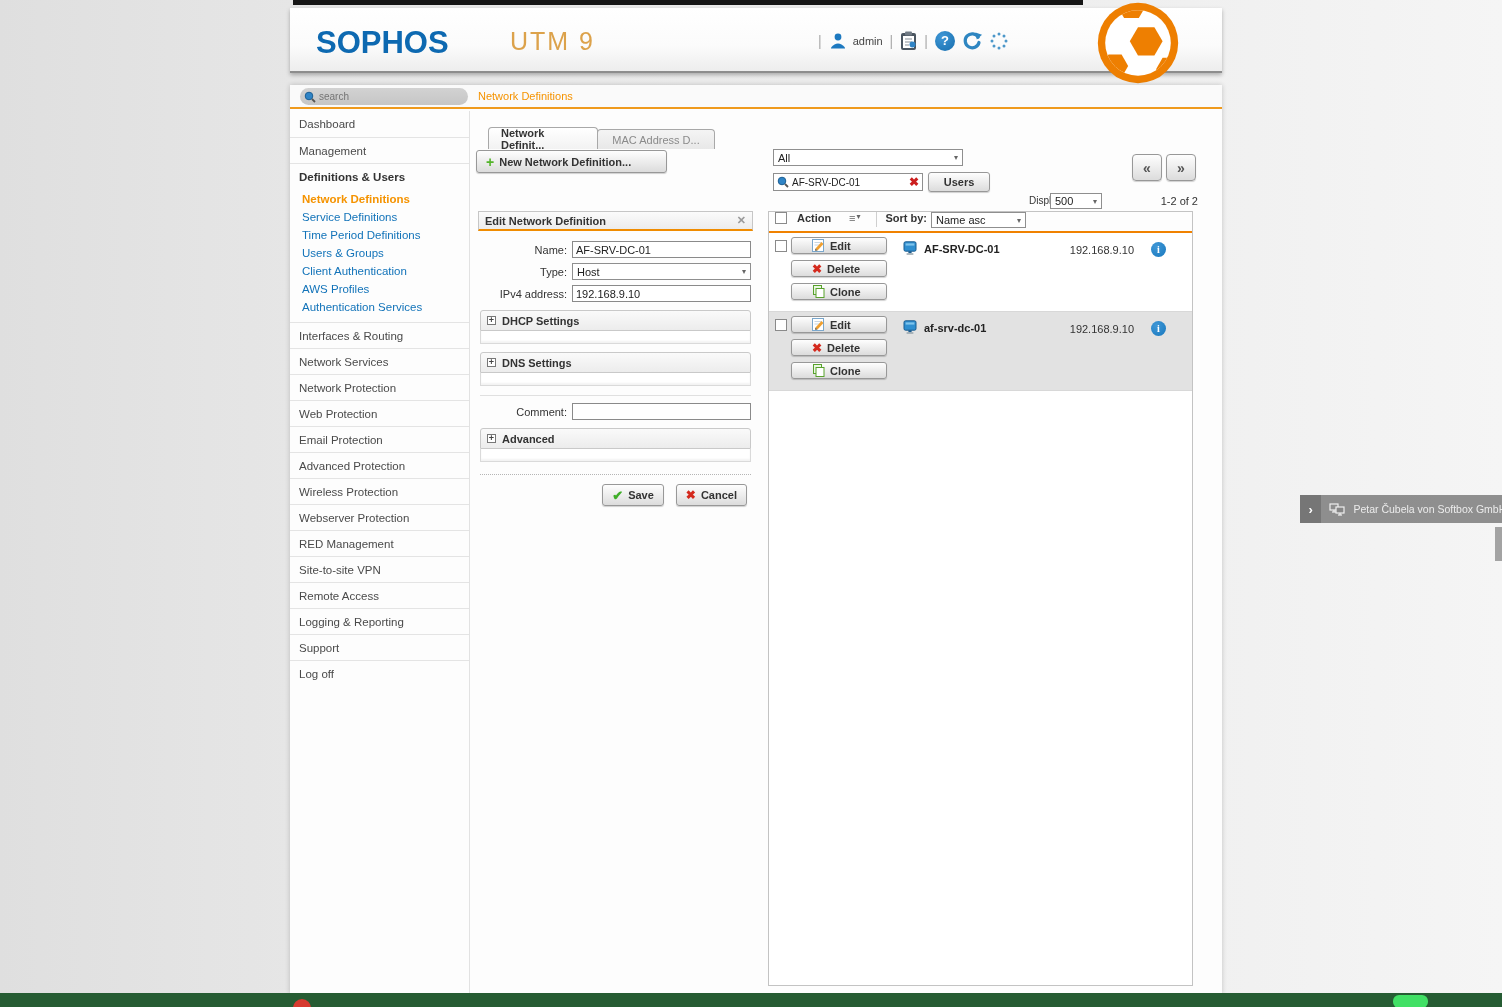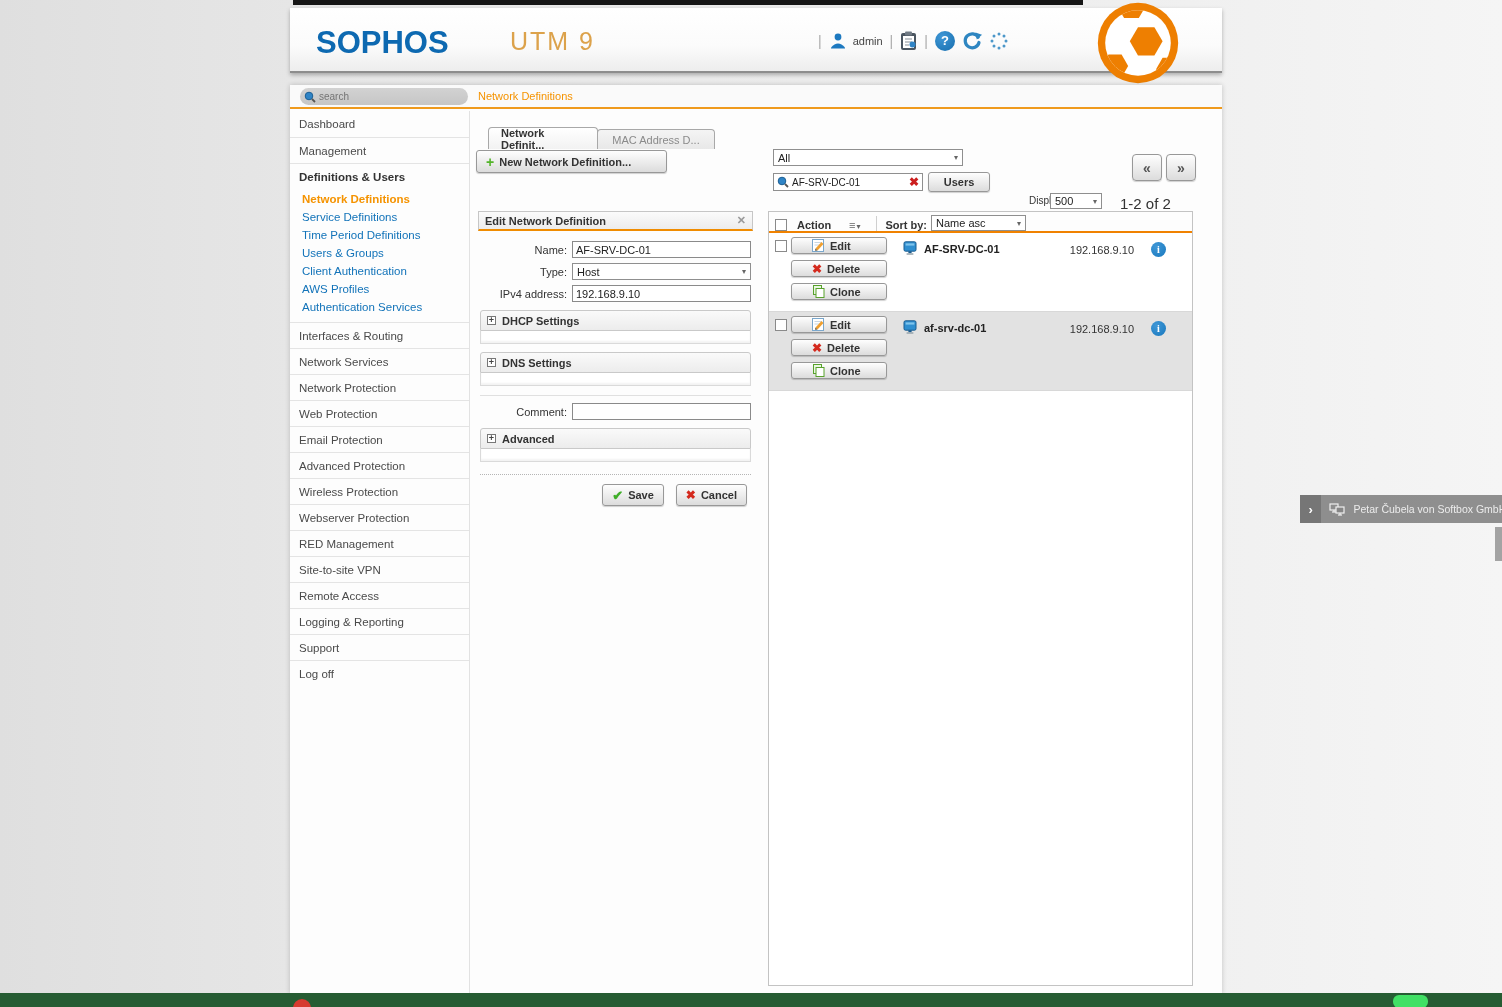--- a/index.html
+++ b/index.html
@@ -82,21 +82,21 @@
     border:1px solid #8f8f8f; display:flex; align-items:center; padding:0 3px; gap:3px; }
   .findwrap input { border:none; outline:none; flex:1; font-size:10px; color:#222; min-width:0;
     font-family:"Liberation Sans",sans-serif; }
   .xicon { color:#cc1f1f; font-weight:bold; font-size:12px; line-height:1; cursor:pointer; }
   .findbtn { position:absolute; left:458px; top:61px; height:20px; width:62px; justify-content:center; }
   .pagebtn { position:absolute; top:43px; width:30px; height:27px; justify-content:center;
     font-size:14px; color:#555; border-radius:4px; }
   .pb-prev { left:662px; } .pb-next { left:696px; }
   .displbl { position:absolute; left:528px; top:84px; font-size:10px; color:#333;padding-left:31px; }
   .sel-disp { position:absolute; left:580px; top:82px; width:52px; height:16px; }
-  .range { position:absolute; left:650px; top:84px; width:78px; text-align:left; font-size:15px; color:#333; }
+  .range { position:absolute; left:650px; top:84px; width:78px; text-align:right; font-size:11px; color:#333; }
 
   
   #editpanel { position:absolute; left:8px; top:100px; width:275px; }
   .phdr { height:20px; background:linear-gradient(180deg,#fbfbfb,#ececec); border:1px solid #c6c6c6;
     border-bottom:2px solid #f08c00; display:flex; align-items:center; padding:0 6px;
     font-weight:bold; font-size:11px; color:#333; }
   .phdr .close { margin-left:auto; color:#9a9a9a; font-weight:bold; cursor:pointer; font-size:11px; }
   .pbody { padding:10px 2px 0 2px; }
   .frow { display:flex; align-items:center; margin-bottom:5px; }
   .frow label { flex:0 0 92px; text-align:right; padding-right:5px; color:#333; font-size:11px; }
@@ -114,21 +114,21 @@
   .hr { border-top:1px solid #e0e0e0; margin:9px 0 7px; }
   .dotted { border-top:1px dotted #b5b5b5; margin:12px 0 9px; }
   .btnrow { display:flex; justify-content:flex-end; gap:12px; padding-right:4px; }
   .btnrow .btn { height:22px; }
   .check { color:#3fae29; font-size:13px; font-weight:bold; }
   .cross { color:#d42a1e; font-size:12px; font-weight:bold; }
 
   
   #list { position:absolute; left:298px; top:100px; width:425px; height:775px;
     border:1px solid #c3c3c3; background:#fff; }
-  .lhdr { height:21px; display:flex; align-items:flex-end; border-bottom:2px solid #f08200;
+  .lhdr { height:21px; display:flex; align-items:flex-start; border-bottom:2px solid #f08200;
     background:#fdfdfd; font-size:11px; }
   .cb { width:12px; height:12px; border:1px solid #8a8a8a; background:#fff; display:inline-block; cursor:pointer; }
   .lhdr .cb { margin-left:6px; }
   .albl { margin-left:10px; font-weight:bold; width:52px; }
   .listico { color:#666; font-size:11px; letter-spacing:-1px; }
   .caret-s { color:#666; font-size:8px; margin-left:2px; }
   .vdiv { margin-left:16px; border-left:1px solid #cfcfcf; height:15px; }
   .sortlbl { margin-left:8px; font-weight:bold; }
   .sel-sort { margin-left:4px; width:95px; height:16px; }
   .lrow { display:flex; border-bottom:1px solid #d8d8d8; min-height:79px; padding-top:4px; }

